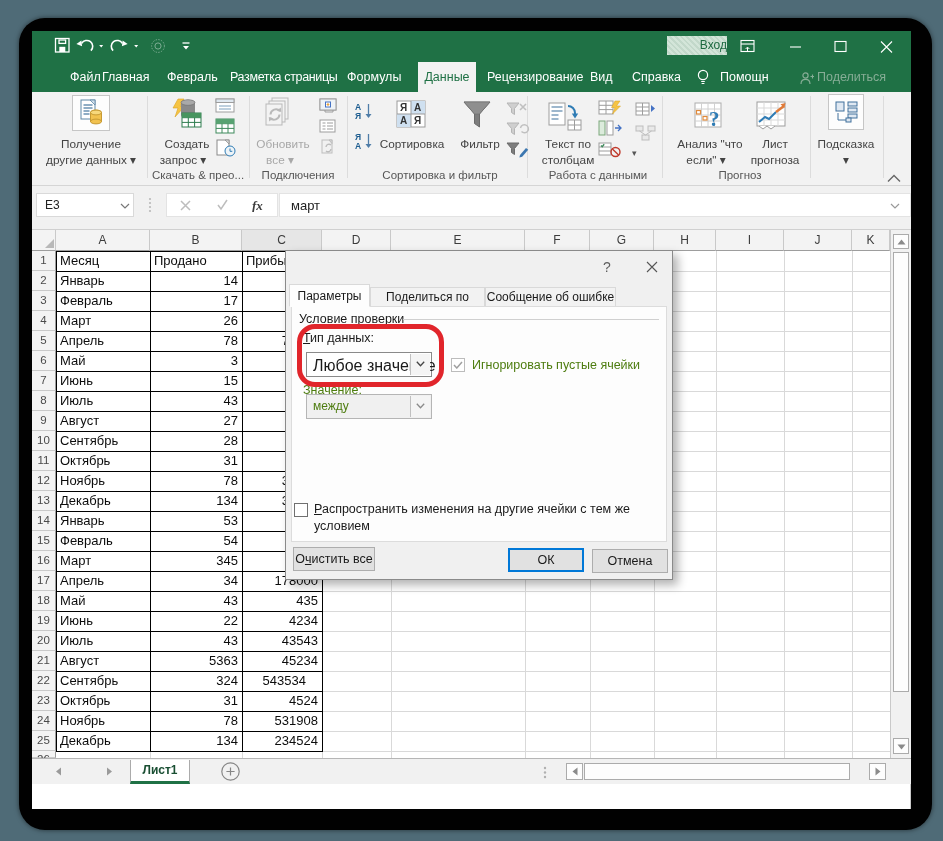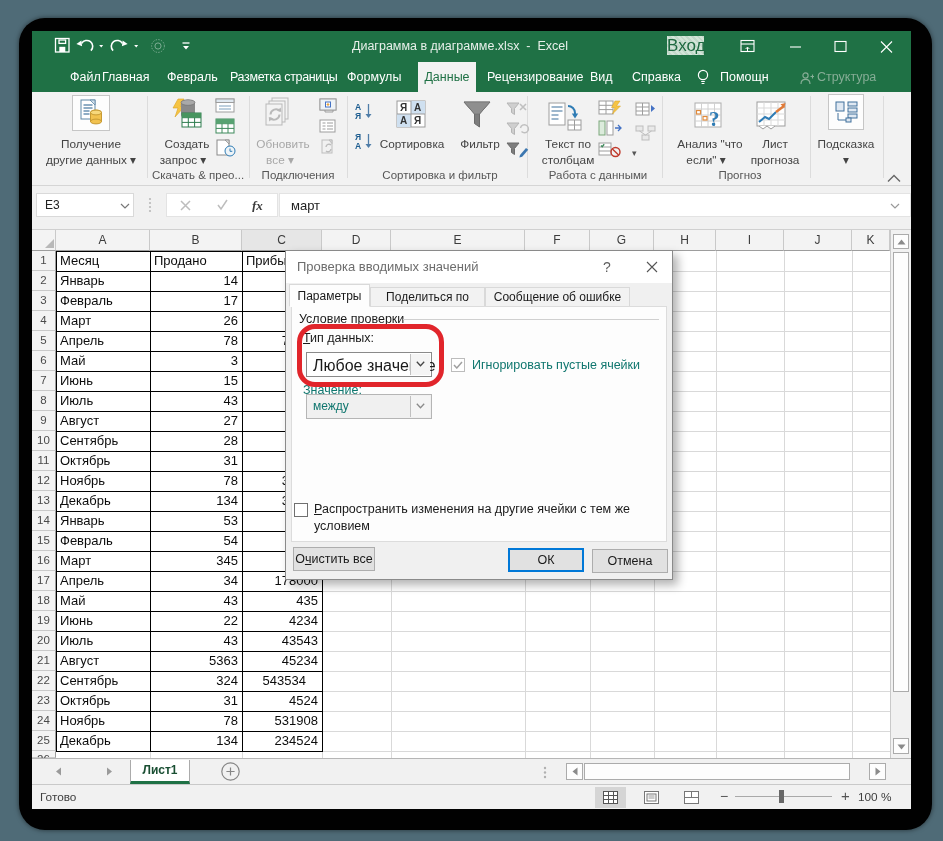--- a/index.html
+++ b/index.html
@@ -3,21 +3,21 @@
 *{margin:0;padding:0;box-sizing:border-box}
 html,body{width:943px;height:841px;overflow:hidden}
 body{background:#4f6b77;font-family:"Liberation Sans",sans-serif;position:relative}
 .abs{position:absolute}
 #frame{left:19px;top:18px;width:913px;height:812px;background:#010101;border-radius:26px;box-shadow:0 0 5px rgba(0,0,0,.55)}
 #win{left:32px;top:31px;width:879px;height:778px;background:#fff;border-right:1px solid #c9c9c9}
 #tbar{left:0;top:0;width:879px;height:31px;background:#1f7145}
 #tabrow{left:0;top:31px;width:879px;height:30px;background:#1f7145}
 .tab{position:absolute;top:0;height:30px;line-height:31px;color:#fff;font-size:12.5px;white-space:nowrap}
 #title{left:268px;top:0;width:320px;height:31px;line-height:31px;color:#e8f0ea;font-size:12.5px;text-align:center;white-space:nowrap}
-#vhod{left:635px;top:5px;width:37px;height:19px;background:repeating-linear-gradient(45deg,#d3e5d9 0 2px,#c2d8ca 2px 4px);color:#1d6940;font-size:17px;text-align:center;line-height:19px}
+#vhod{left:635px;top:5px;width:60px;height:19px;background:repeating-linear-gradient(45deg,#d3e5d9 0 2px,#c2d8ca 2px 4px);color:#1d6940;font-size:12px;text-align:right;line-height:19px}
 #ribbon{left:0;top:61px;width:879px;height:94px;background:#f2f2f2;border-bottom:1px solid #d5d5d5}
 .rsep{position:absolute;top:4px;height:82px;width:1px;background:#dcdcdc}
 .rlbl{position:absolute;top:77px;height:14px;font-size:11.5px;color:#565656;text-align:center;white-space:nowrap}
 .btxt{position:absolute;font-size:11.8px;color:#444;text-align:center;white-space:nowrap;line-height:16px}
 .gray{color:#a8a8a8}
 #fbar{left:0;top:155px;width:879px;height:44px;background:#f1f1f1;border-bottom:1px solid #d0d0d0}
 #namebox{left:4px;top:7px;width:98px;height:24px;background:#fff;border:1px solid #d9d9d9;font-size:12px;color:#222;line-height:23px;padding-left:8px}
 #fxstrip{left:134px;top:7px;width:112px;height:24px;background:#fff;border:1px solid #e3e3e3}
 #finput{left:247px;top:7px;width:632px;height:24px;background:#fff;border:1px solid #e3e3e3;font-size:13px;color:#222;line-height:23px;padding-left:11px}
 #sheet{left:0;top:199px;width:858px;height:528px;background:#fff;overflow:hidden}
@@ -31,21 +31,21 @@
 #vsb{left:858px;top:199px;width:21px;height:528px;background:#f1f1f1;border-left:1px solid #c9c9c9}
 .sbb{position:absolute;background:#fdfdfd;border:1px solid #ababab}
 #tabsbar{left:0;top:727px;width:879px;height:26px;background:#f1f1f1;border-top:1px solid #b6b6b6}
 #sbar{left:0;top:753px;width:879px;height:25px;background:#f1f1f1;border-top:1px solid #c9c9c9;font-size:11.8px;color:#404040}
 .sheettab{left:98px;top:1px;width:60px;height:24px;background:#fff;border-left:1px solid #ababab;border-right:1px solid #ababab;border-bottom:3px solid #1f7145;text-align:center;font-size:12px;font-weight:bold;color:#1a4f33;line-height:21px}
 #dlg{left:285px;top:250px;width:388px;height:330px;background:#f0f0f0;border:1px solid #8a8a8a;box-shadow:5px 5px 9px rgba(0,0,0,.3)}
 #dtitle{left:0;top:0;width:386px;height:32px;background:#fff;color:#6d6d6d;font-size:13px;line-height:31px;padding-left:11px}
 .dtab{position:absolute;font-size:12px;color:#1a1a1a;background:#f2f2f2;border:1px solid #d9d9d9;text-align:center}
 #dpage{left:5px;top:55px;width:376px;height:236px;background:#fdfdfd;border:1px solid #dcdcdc}
 .dtxt{position:absolute;font-size:12.5px;color:#1a1a1a;white-space:nowrap}
-.ddis{color:#0f766e}
+.ddis{color:#4d7c0f}
 .combo{position:absolute;height:25px;border:1px solid #8a8a8a;background:#fff}
 .combtn{position:absolute;right:1px;top:1px;width:20px;height:21px;background:#f4f4f4;border-left:1px solid #c0c0c0}
 .dbtn{position:absolute;height:24px;background:#e1e1e1;border:1px solid #adadad;font-size:12.5px;color:#1a1a1a;text-align:center;line-height:22px}
 #redrect{left:297px;top:324px;width:147px;height:63px;border:5px solid #e1252b;border-radius:18px}
 u.ac{text-decoration:underline}
 .ico{position:absolute}
 </style></head>
 <body>
 <div class="abs" id="frame"></div>
 <div class="abs" id="win">
@@ -66,21 +66,20 @@
 <path d="M45.2 7.9 l4.0 0 l-2.0 2.5 z"></path>
 <path d="M80.2 7.9 l4.0 0 l-2.0 2.5 z"></path>
 </g>
 <g opacity="0.42" stroke="#fff" fill="none" stroke-width="1">
 <circle cx="104" cy="9" r="3.1"></circle>
         <circle cx="104" cy="9" r="6.4" stroke-dasharray="1.4 1.3"></circle>
 </g>
 <path d="M128.5 6 h7" stroke="#fff" stroke-width="1.3"></path>
 <path d="M129 9 l6 0 l-3 3.6 z" fill="#fff"></path>
 </svg>
-<div class="abs" id="title">Диаграмма в диаграмме.xlsx &nbsp;-&nbsp; Excel</div>
 <div class="abs" id="vhod">Вход</div>
 <svg class="ico" style="left:708px;top:8px" width="174" height="16" viewBox="0 0 174 16">
 <g fill="none" stroke="#fff" stroke-width="1.1">
 <rect x="1" y="1.5" width="13" height="11"></rect>
 <path d="M1 5 h13"></path>
 <path d="M7.5 12.5 v-4 M5.6 10 l1.9 -1.9 l1.9 1.9" stroke-width="1"></path>
 <path d="M50 8 h11"></path>
 <rect x="95" y="2.5" width="11" height="10"></rect>
 <path d="M141 2.5 l11 11 M152 2.5 l-11 11"></path>
 </g>
@@ -95,21 +94,21 @@
 <span class="tab" style="left:558px">Вид</span>
 <span class="tab" style="left:600px">Справка</span>
 <span class="tab" style="left:688px">Помощн</span>
 <span class="tab" style="left:386px;width:58px;background:#f2f2f2;color:#1f7145;text-align:center">Данные</span>
 <svg class="ico" style="left:664px;top:7px" width="14" height="17" viewBox="0 0 14 17">
         <g fill="none" stroke="#fff" stroke-width="1.2">
           <circle cx="7" cy="6" r="4.6"></circle>
           <path d="M5.2 12.5 h3.6 M5.6 14.5 h2.8"></path>
         </g>
       </svg>
-<span class="tab" style="left:785px;color:#86ad96">Структура</span>
+<span class="tab" style="left:785px;color:#86ad96">Поделиться</span>
 <svg class="ico" style="left:768px;top:9px" width="14" height="14" viewBox="0 0 14 14">
         <g fill="none" stroke="#86ad96" stroke-width="1.2">
           <circle cx="5.5" cy="4.5" r="2.6"></circle>
           <path d="M1 13 c0-3 2-4.6 4.5-4.6 c2.5 0 4.5 1.6 4.5 4.6"></path>
           <path d="M10.5 5.5 h4 M12.5 3.5 v4" stroke-width="1.1"></path>
         </g>
       </svg>
 </div>
 <div class="abs" id="ribbon">
 <div class="rsep" style="left:115px"></div>
@@ -553,52 +552,29 @@
 <div class="sbb" style="left:534px;top:4px;width:17px;height:17px"></div>
 <svg class="ico" style="left:540px;top:8px" width="6" height="9" viewBox="0 0 6 9">
         <path d="M5.5 0.5 L0.5 4.5 L5.5 8.5 Z" fill="#8a8a8a"></path>
       </svg>
 <div class="sbb" style="left:552px;top:4px;width:266px;height:17px"></div>
 <div class="sbb" style="left:837px;top:4px;width:17px;height:17px"></div>
 <svg class="ico" style="left:843px;top:8px" width="6" height="9" viewBox="0 0 6 9">
         <path d="M0.5 0.5 L5.5 4.5 L0.5 8.5 Z" fill="#8a8a8a"></path>
       </svg>
 </div>
-<div class="abs" id="sbar">
-<span style="position:absolute;left:8px;top:5px">Готово</span>
-<div style="position:absolute;left:563px;top:2px;width:31px;height:21px;background:#d5d5d5"></div>
-<svg class="ico" style="left:571px;top:6px" width="15" height="13" viewBox="0 0 15 13">
-<rect x="0.5" y="0.5" width="14" height="12" fill="#fff" stroke="#555"></rect>
-<path d="M0.5 4.5 h14 M0.5 8.5 h14 M5.5 0.5 v12 M10.5 0.5 v12" stroke="#555"></path>
-</svg>
-<svg class="ico" style="left:612px;top:6px" width="15" height="13" viewBox="0 0 15 13">
-<rect x="0.5" y="0.5" width="14" height="12" fill="#fff" stroke="#777"></rect>
-<rect x="3" y="3" width="9" height="7" fill="none" stroke="#777"></rect>
-<path d="M4.5 5 h6 M4.5 7 h6" stroke="#999"></path>
-</svg>
-<svg class="ico" style="left:652px;top:6px" width="15" height="13" viewBox="0 0 15 13">
-<rect x="0.5" y="0.5" width="14" height="12" fill="#fff" stroke="#777"></rect>
-<path d="M0.5 6.5 h14 M7.5 0.5 v6" stroke="#777"></path>
-</svg>
-<span style="position:absolute;left:688px;top:3px;font-size:14px;color:#555">−</span>
-<div style="position:absolute;left:703px;top:11px;width:97px;height:1px;background:#a9a9a9"></div>
-<div style="position:absolute;left:747px;top:5px;width:5px;height:13px;background:#686868"></div>
-<span style="position:absolute;left:809px;top:2px;font-size:15px;color:#555">+</span>
-<span style="position:absolute;left:826px;top:5px">100 %</span>
-</div>
 </div>
 <div class="abs" id="dlg">
-<div class="abs" id="dtitle">Проверка вводимых значений</div>
 <span style="position:absolute;left:317px;top:8px;color:#5f5f5f;font-size:14px">?</span>
 <svg class="ico" style="left:360px;top:10px" width="12" height="12" viewBox="0 0 12 12">
       <path d="M1 1 L11 11 M11 1 L1 11" stroke="#555" stroke-width="1.1"></path>
     </svg>
 <div class="dtab" style="left:3px;top:33px;width:81px;height:23px;line-height:22px;background:#fdfdfd;border-bottom:1px solid #fdfdfd;z-index:2">Параметры</div>
 <div class="dtab" style="left:84px;top:36px;width:115px;height:20px;line-height:18px">Поделиться по вводу</div>
-<div class="dtab" style="left:199px;top:36px;width:145px;height:20px;line-height:18px">Сообщение об ошибке</div>
+<div class="dtab" style="left:199px;top:36px;width:131px;height:20px;line-height:18px">Сообщение об ошибке</div>
 <div class="abs" id="dpage"></div>
 <div class="dtxt" style="left:13px;top:61px">Условие проверки</div>
 <div style="position:absolute;left:117px;top:68px;width:256px;height:1px;background:#d0d0d0"></div>
 <div class="dtxt" style="left:17px;top:80px"><u class="ac">Т</u>ип данных:</div>
 <div class="combo" style="left:20px;top:101px;width:126px">
       <span class="dtxt" style="left:6px;top:4px;font-size:16px">Любое значение</span>
 <span class="combtn">
         <svg style="position:absolute;left:5px;top:7px" width="9" height="6" viewBox="0 0 9 6">
           <path d="M0.8 0.8 l3.7 4 l3.7 -4" fill="none" stroke="#444" stroke-width="1.3"></path>
         </svg>

